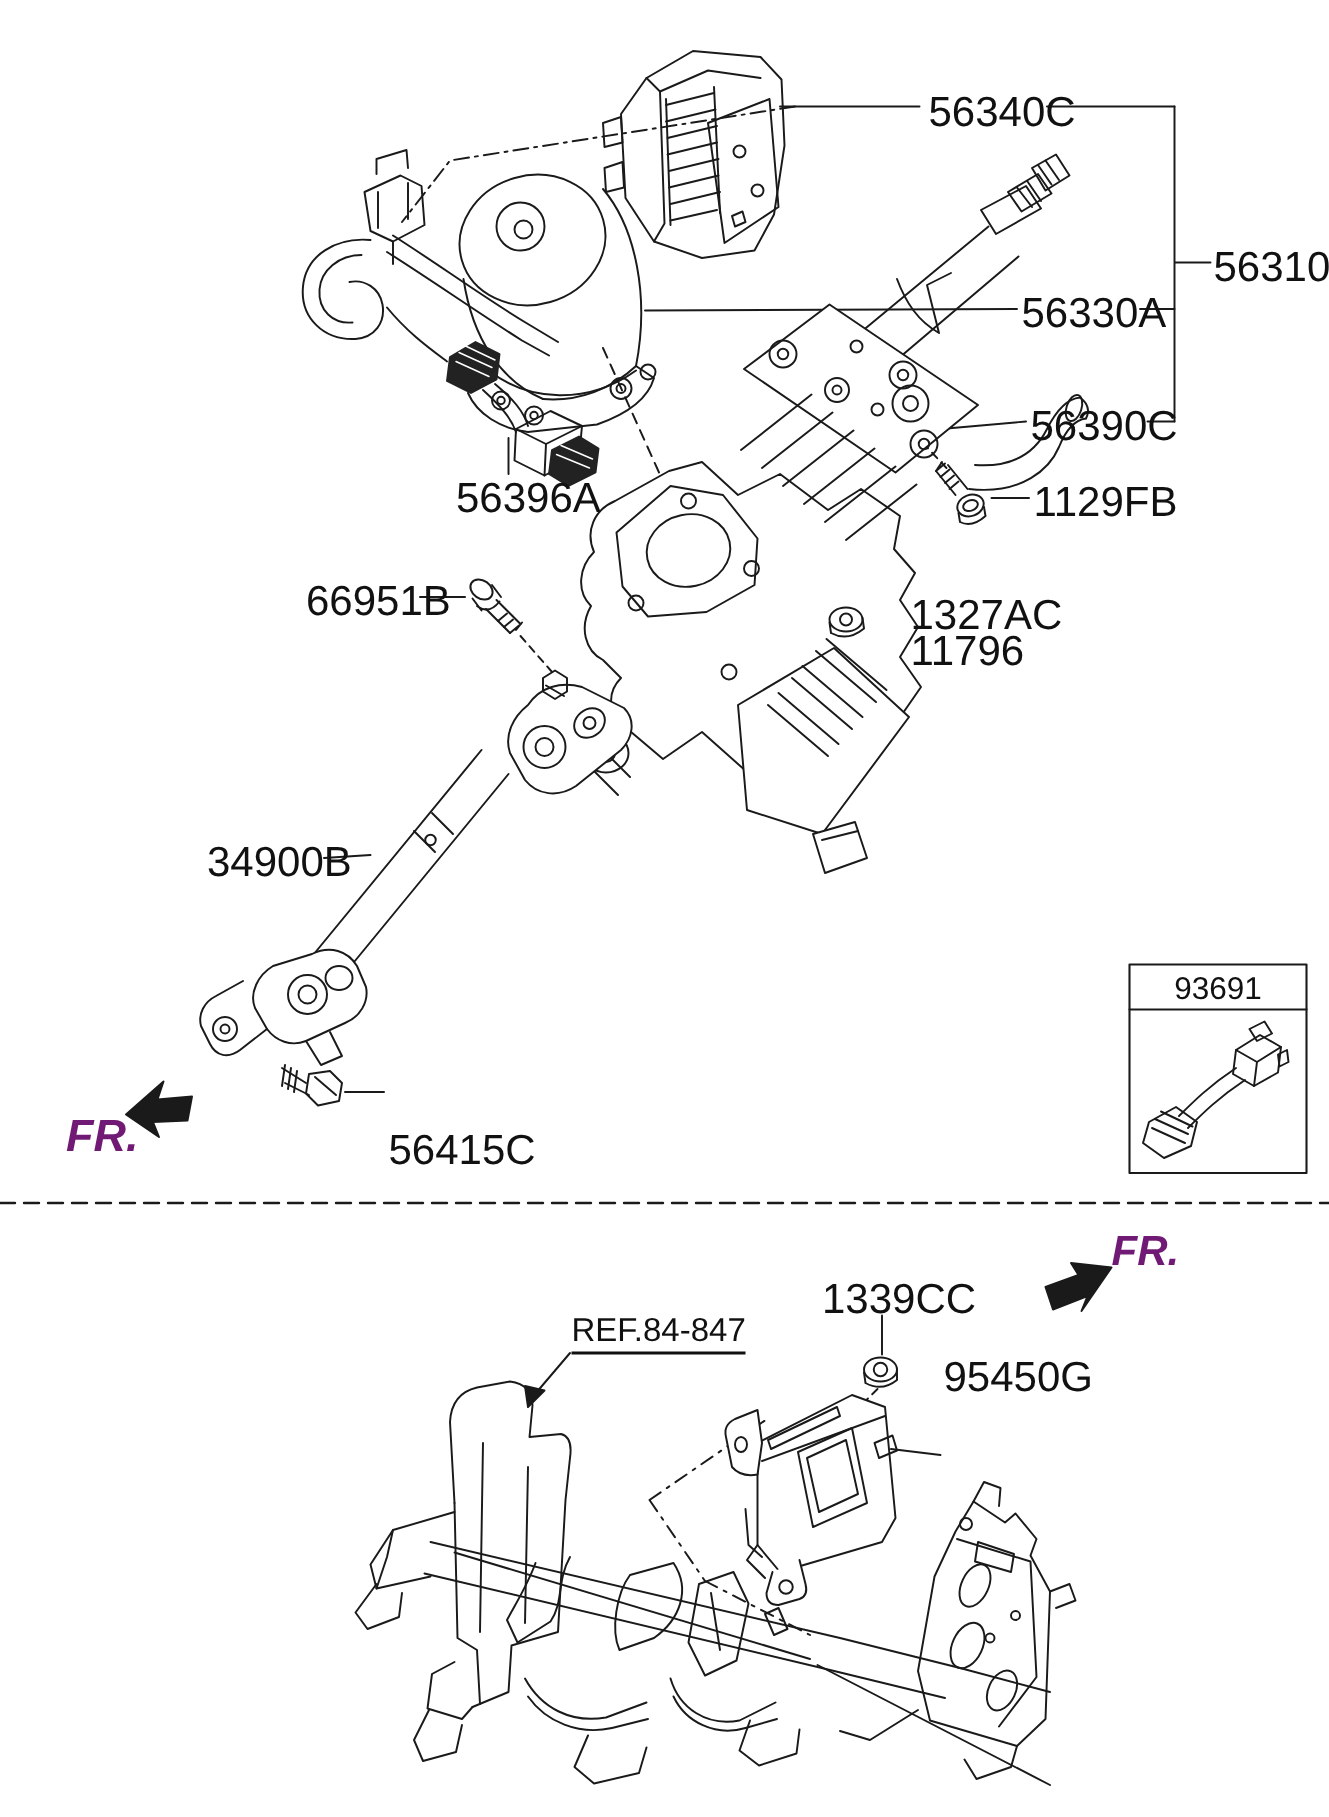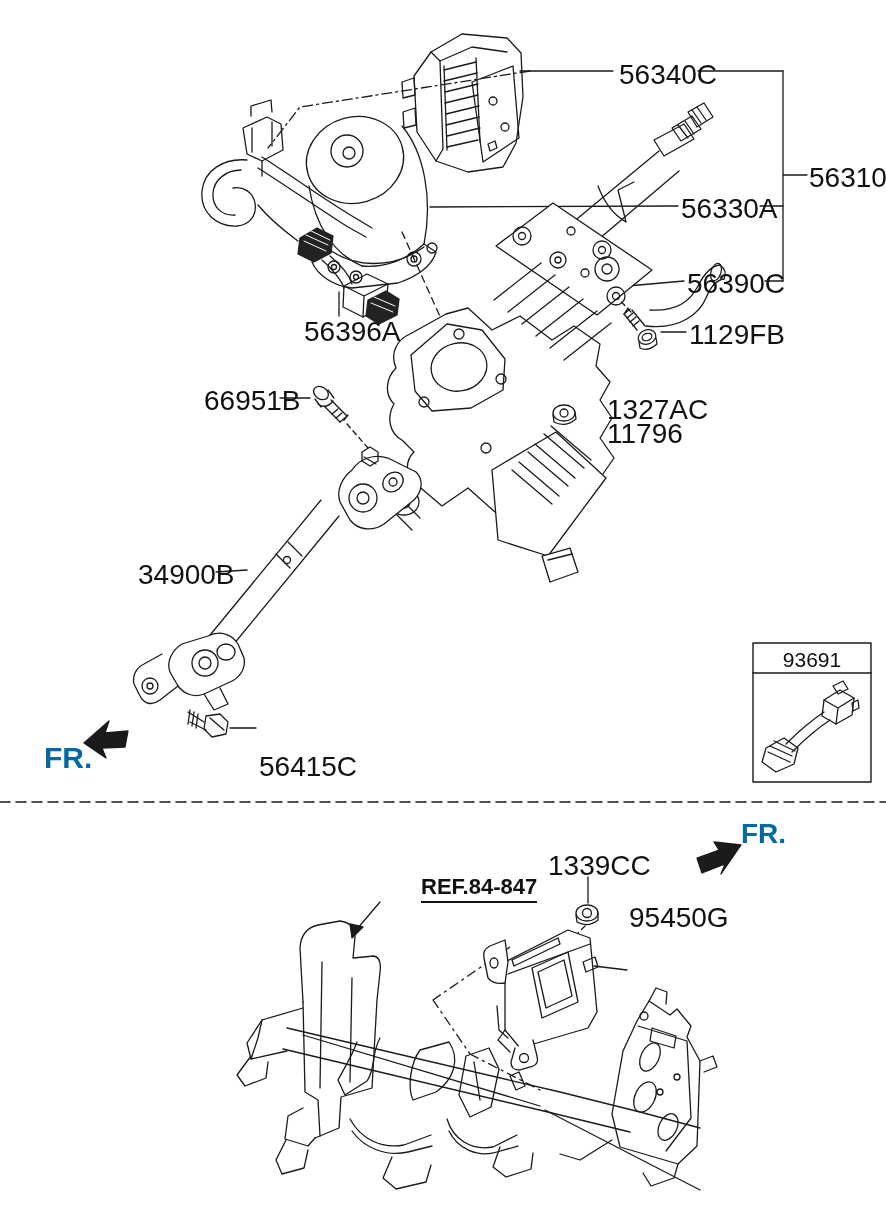--- a/index.html
+++ b/index.html
@@ -1,22 +1,22 @@
 <!DOCTYPE html>
 <html><head>
 <meta charset="utf-8">
 <style>
   html,body{margin:0;padding:0;background:#fff;}
   #stage{position:relative;width:886px;height:1211px;background:#fff;overflow:hidden;
          font-family:"Liberation Sans",sans-serif;color:#111;}
   #art{position:absolute;left:0;top:0;}
   .pl{position:absolute;font-size:28px;line-height:1;white-space:nowrap;letter-spacing:0px;color:#111;}
-  .fr{position:absolute;font-size:30px;line-height:1;font-weight:700;white-space:nowrap;color:#0369a1;}
-  .ref{position:absolute;font-size:22px;line-height:1;font-weight:700;white-space:nowrap;
-       border-bottom:2px solid #111;padding-bottom:3px;color:#111;margin-left:40px;}
+  .fr{position:absolute;font-size:30px;line-height:1;font-weight:700;white-space:nowrap;color:#701a75;font-style:italic;}
+  .ref{position:absolute;font-size:22px;line-height:1;font-weight:400;white-space:nowrap;
+       border-bottom:2px solid #111;padding-bottom:3px;color:#111;}
   .inset-title{position:absolute;left:753px;top:649px;width:118px;text-align:center;
        font-size:21px;line-height:1;color:#111;}
 </style>
 </head>
 <body>
 
 <div id="stage">
 
 <svg id="art" width="886" height="1211" viewBox="0 0 886 1211" fill="none" stroke="#1a1a1a" stroke-width="1.3" stroke-linecap="round" stroke-linejoin="round">
 

